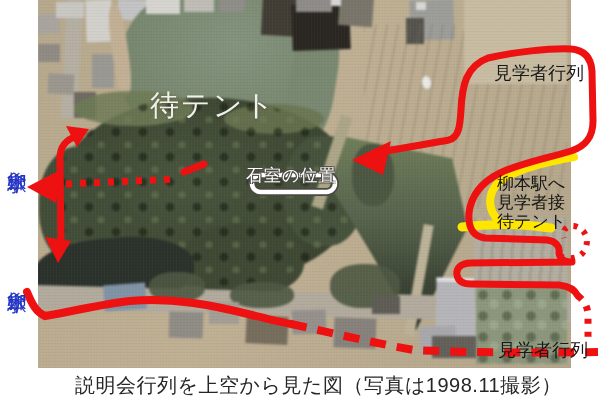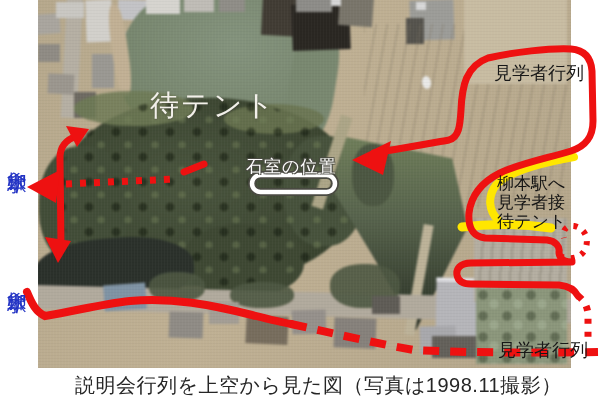--- a/index.html
+++ b/index.html
@@ -11,21 +11,21 @@
          filter:blur(1.1px) saturate(.92);}
   .b{position:absolute;}
   .grain{position:absolute;inset:0;opacity:.5;pointer-events:none;
     background-image:
       repeating-linear-gradient(0deg,rgba(0,0,0,.05) 0 1px,transparent 1px 3px),
       repeating-linear-gradient(90deg,rgba(255,255,255,.05) 0 1px,transparent 1px 3px);}
   svg.anno{position:absolute;left:0;top:0;width:600px;height:401px;}
   .lbl{position:absolute;white-space:pre-line;}
   .site{left:150px;top:86px;font-size:29px;letter-spacing:2px;color:#f2f0ea;
         text-shadow:0 1px 2px rgba(70,70,60,.55);}
-  .chamber{left:246px;top:155px;font-size:17px;color:#ffffff;letter-spacing:1px;
+  .chamber{left:246px;top:164px;font-size:17px;color:#ffffff;letter-spacing:1px;
         text-shadow:-1px -1px 0 #4a4a42,1px -1px 0 #4a4a42,-1px 1px 0 #4a4a42,1px 1px 0 #4a4a42;}
   .qtop{left:494px;top:61px;font-size:18px;color:#181818;}
   .tent{left:497px;top:174px;font-size:17px;line-height:19px;color:#141414;}
   .qbot{left:498px;top:338px;font-size:18px;color:#181818;}
   .station{font-size:19px;color:#2233c4;writing-mode:vertical-rl;text-orientation:upright;
         letter-spacing:2px;font-weight:500;}
   .st-up{left:4px;top:157px;}
   .st-low{left:4px;top:277px;}
   .caption{left:75px;top:372px;font-size:20px;color:#262626;letter-spacing:.5px;white-space:nowrap;}
 </style>

